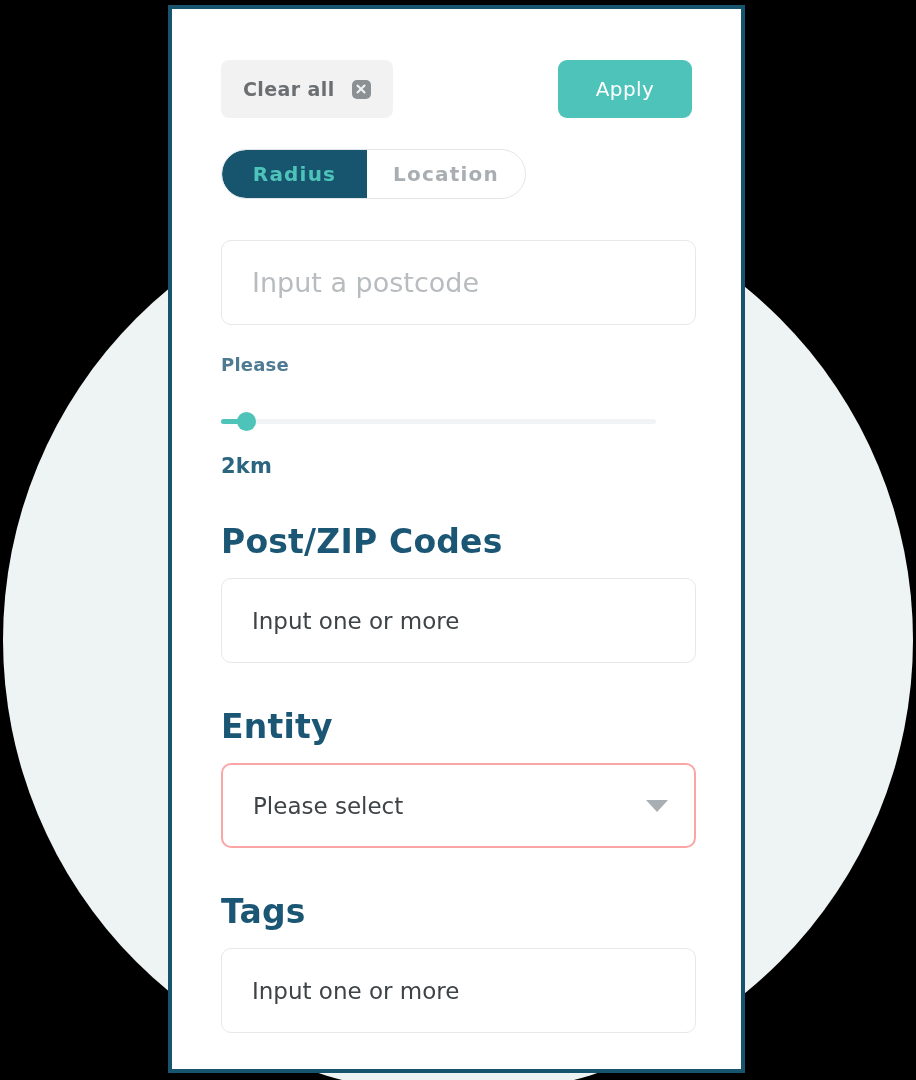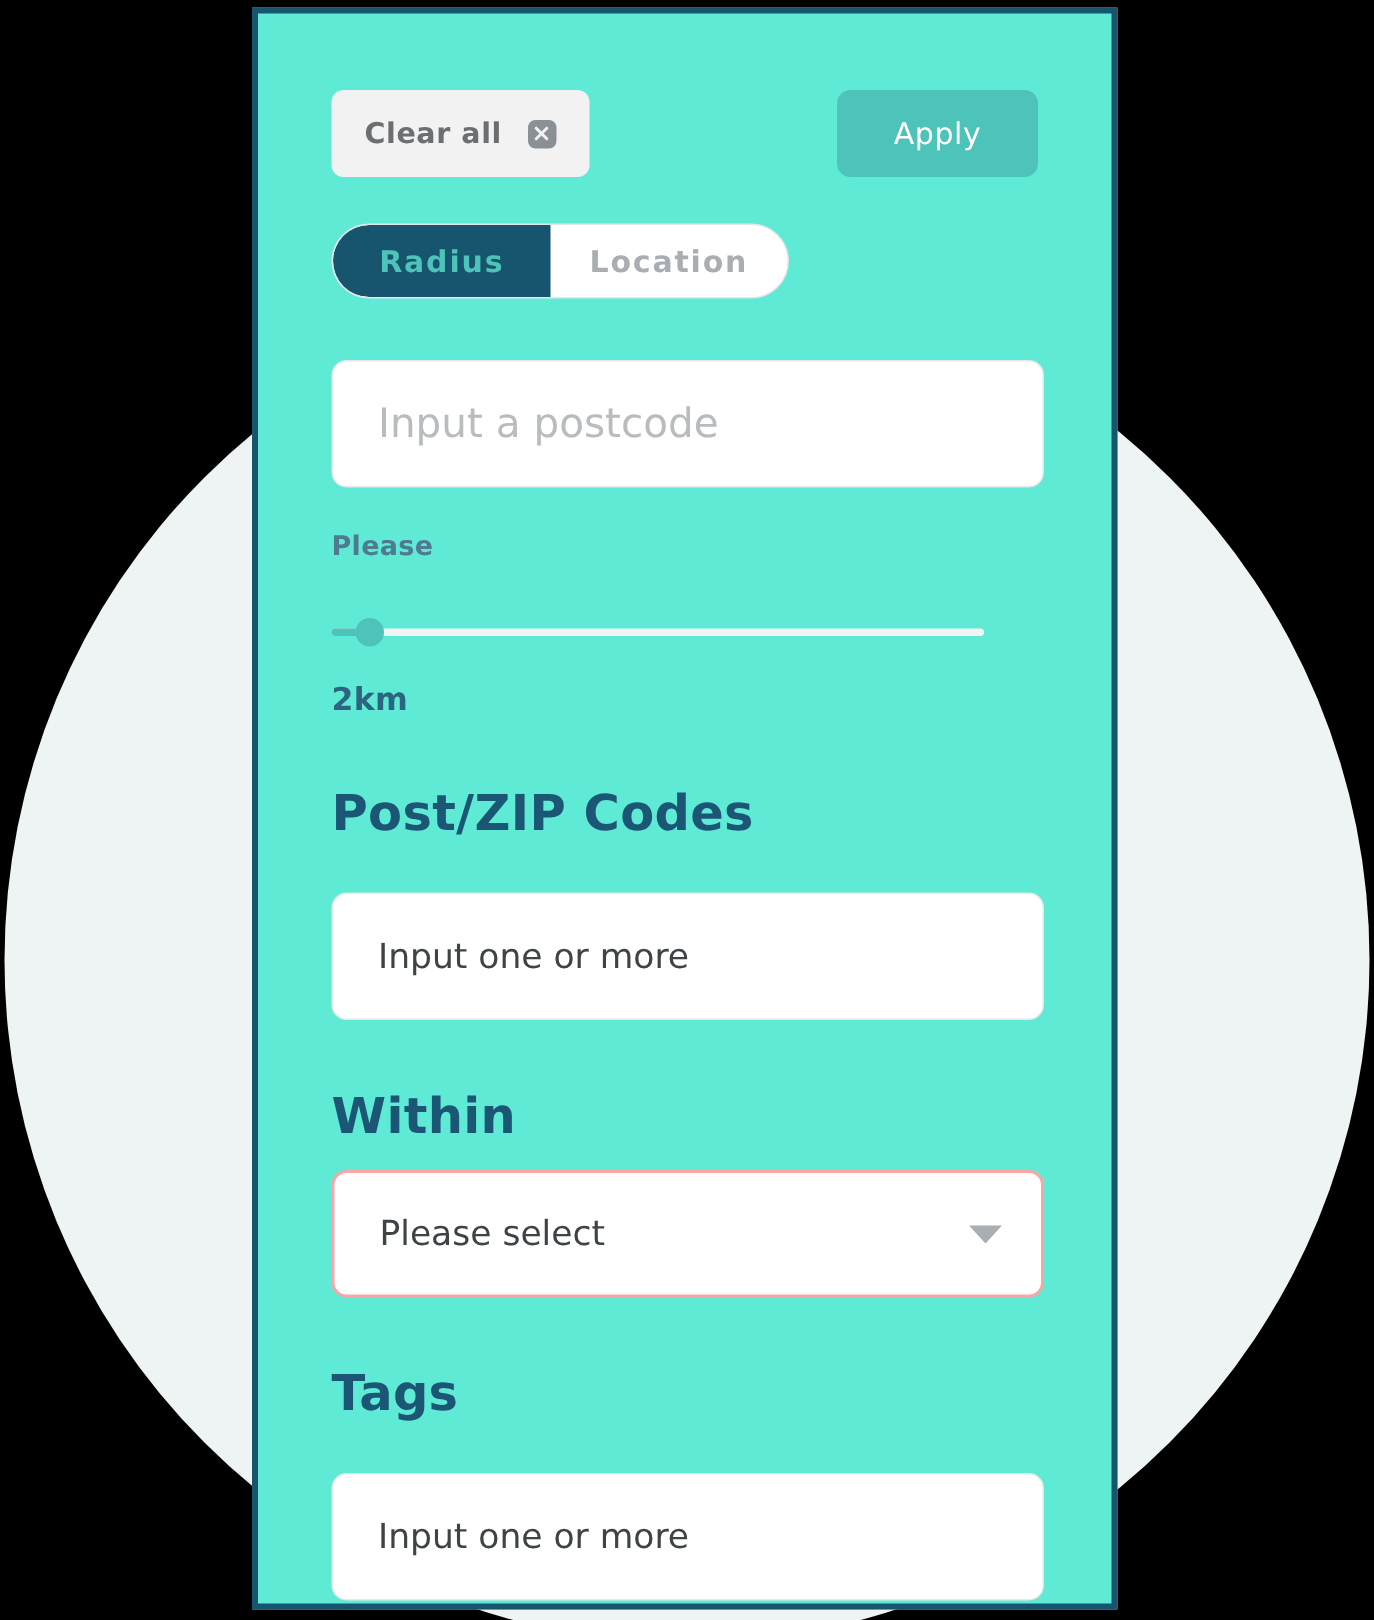--- a/index.html
+++ b/index.html
@@ -27,21 +27,21 @@
   }
 
   
   #filter-panel {
     position: absolute;
     left: 168px;
     top: 5px;
     width: 577px;
     height: 1068px;
     box-sizing: border-box;
-    background: #5eead4;
+    background: #ffffff;
     border: 4px solid #17556f;
     overflow: hidden;
   }
 
   .panel-inner {
     position: absolute;
     left: 0;
     top: 0;
     right: 0;
     bottom: 0;
@@ -164,21 +164,21 @@
   .text-field .placeholder {
     font-size: 27px;
     color: #b9bcbf;
   }
   .text-field .value-muted {
     font-size: 23px;
     color: #3e4346;
   }
 
   .field-block { margin-top: 44px; }
-  .field-block .text-field { margin-top: 34px; }
+  .field-block .text-field { margin-top: 17px; }
 
   .section-heading {
     font-size: 33px;
     font-weight: bold;
     color: #1b5775;
     letter-spacing: 0.2px;
   }
 
   
   .slider-section { margin-top: 29px; }
@@ -294,21 +294,21 @@
     </div>
 
     <div class="field-block">
       <div class="section-heading">Post/ZIP Codes</div>
       <div class="text-field">
         <span class="value-muted">Input one or more</span>
       </div>
     </div>
 
     <div class="field-block">
-      <div class="section-heading">Within</div>
+      <div class="section-heading">Entity</div>
       <div class="select-field">
         <span class="select-value">Please select</span>
         <span class="chevron-down"></span>
       </div>
     </div>
 
     <div class="field-block">
       <div class="section-heading">Tags</div>
       <div class="text-field">
         <span class="value-muted">Input one or more</span>

